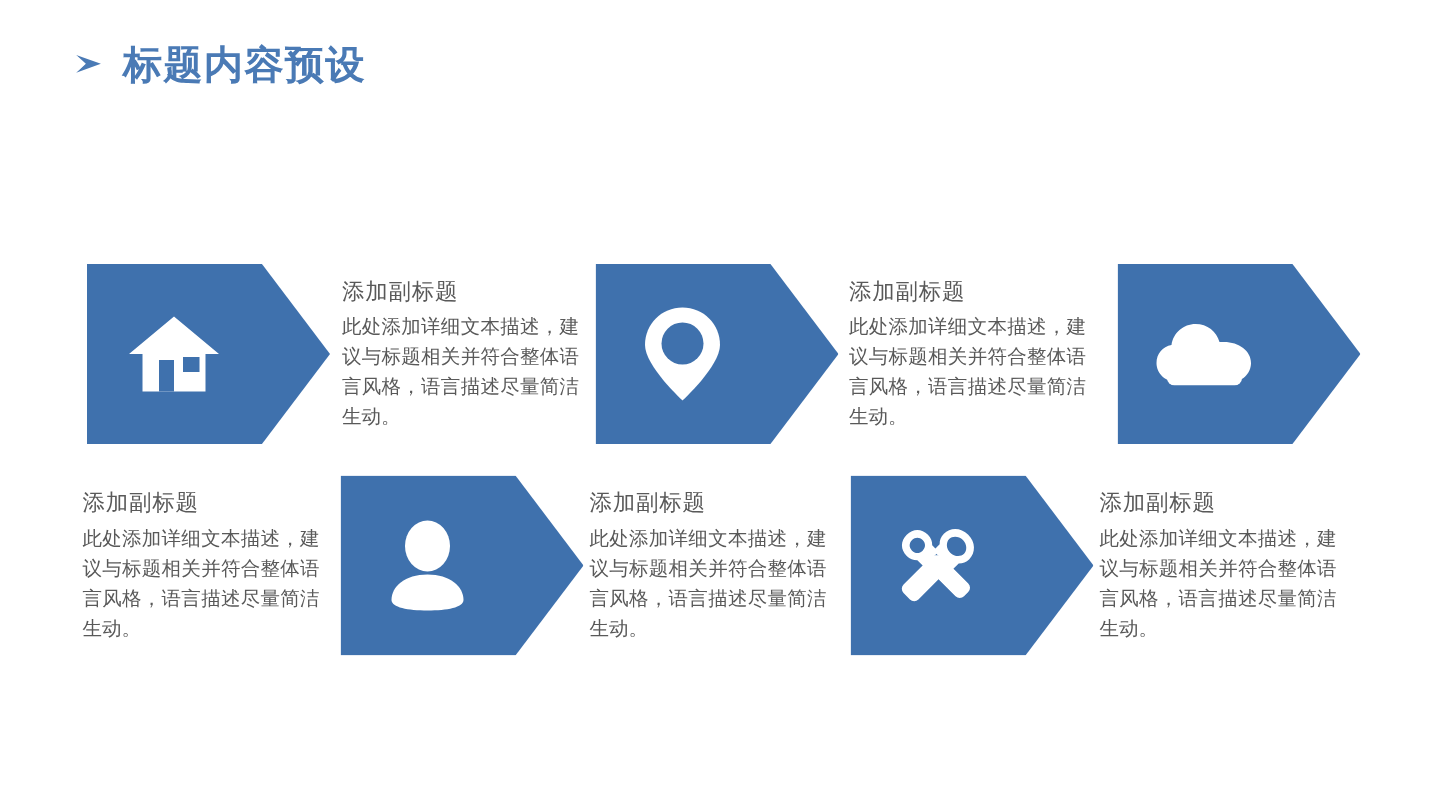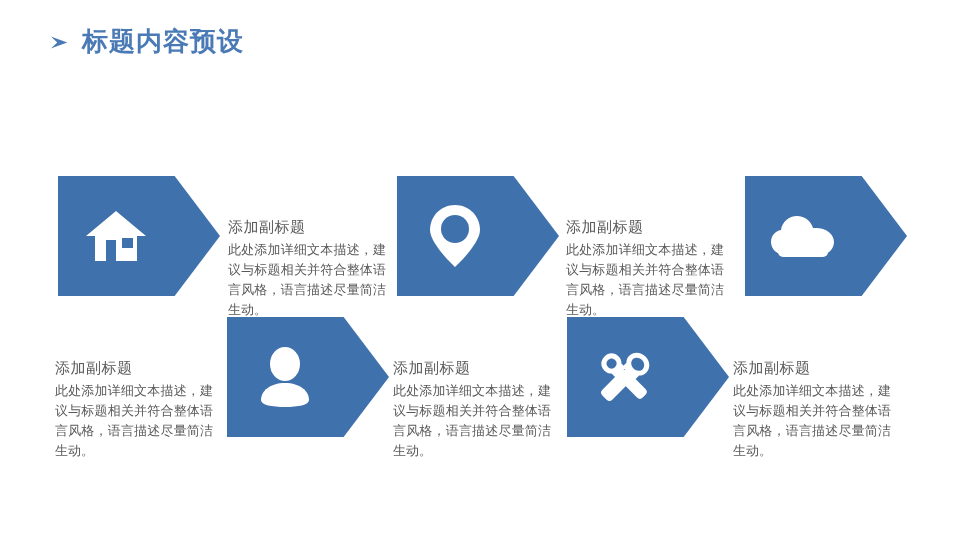--- a/index.html
+++ b/index.html
@@ -37,21 +37,20 @@
     flex: 0 0 22px;
     display: block;
   }
   .title-text {
     font-size: 26px;
     font-weight: bold;
     color: #4a7ab5;
     letter-spacing: 1px;
     line-height: 1;
     white-space: nowrap;
-    font-family: Liberation Mono, monospace;
   }
 
   
   .chev {
     position: absolute;
     background: #3f71ad;
     -webkit-clip-path: polygon(0 0, 72% 0, 100% 50%, 72% 100%, 0 100%);
     clip-path: polygon(0 0, 72% 0, 100% 50%, 72% 100%, 0 100%);
     display: flex;
     align-items: center;
@@ -72,21 +71,20 @@
   #chev-location { left: 397px; top: 176px; width: 162px; height: 120px; }
   #chev-cloud    { left: 745px; top: 176px; width: 162px; height: 120px; }
   
   #chev-user     { left: 227px; top: 317px; width: 162px; height: 120px; }
   #chev-tools    { left: 567px; top: 317px; width: 162px; height: 120px; }
 
   
   .txt-block {
     position: absolute;
     width: 158px;
-    margin-top: 32px;
   }
   .txt-head {
     font-size: 15px;
     color: #595959;
     margin: 0 0 3px 0;
     line-height: 1.25;
     letter-spacing: 0.5px;
   }
   .txt-body {
     font-size: 13px;

